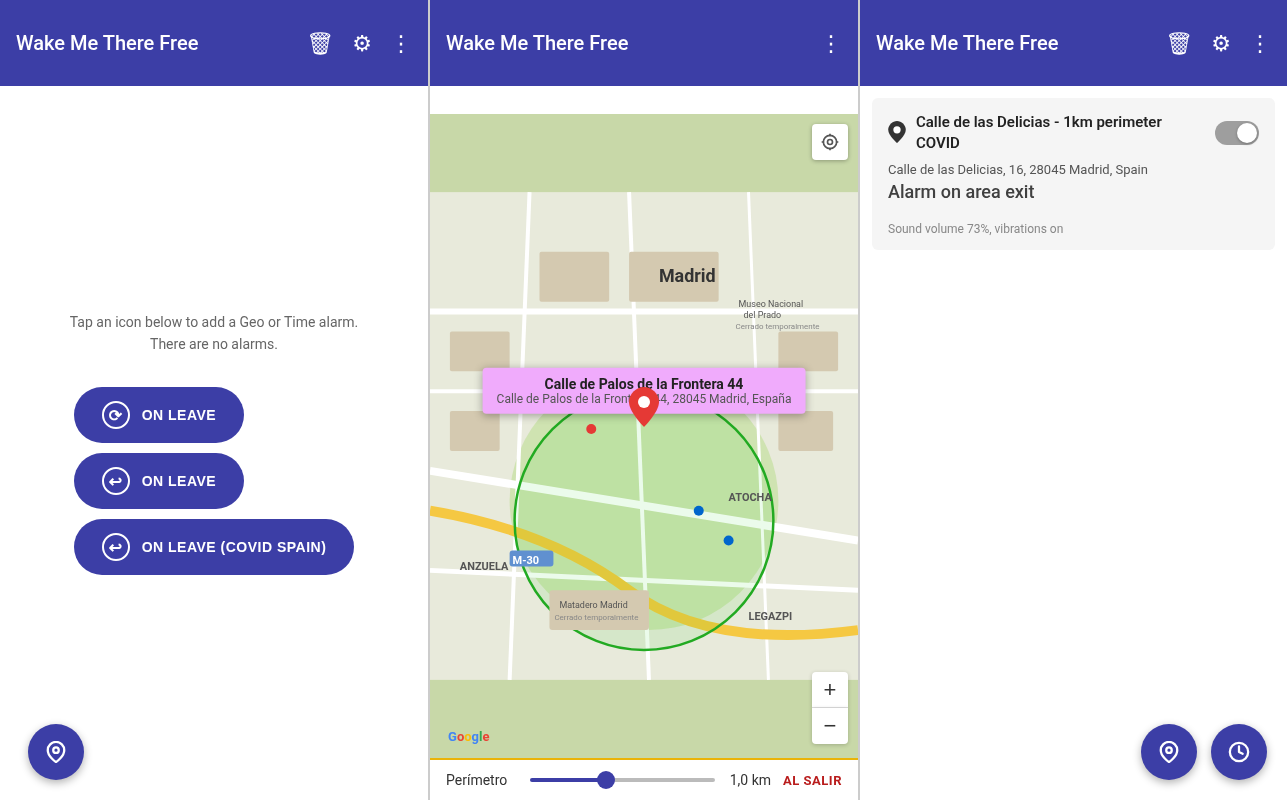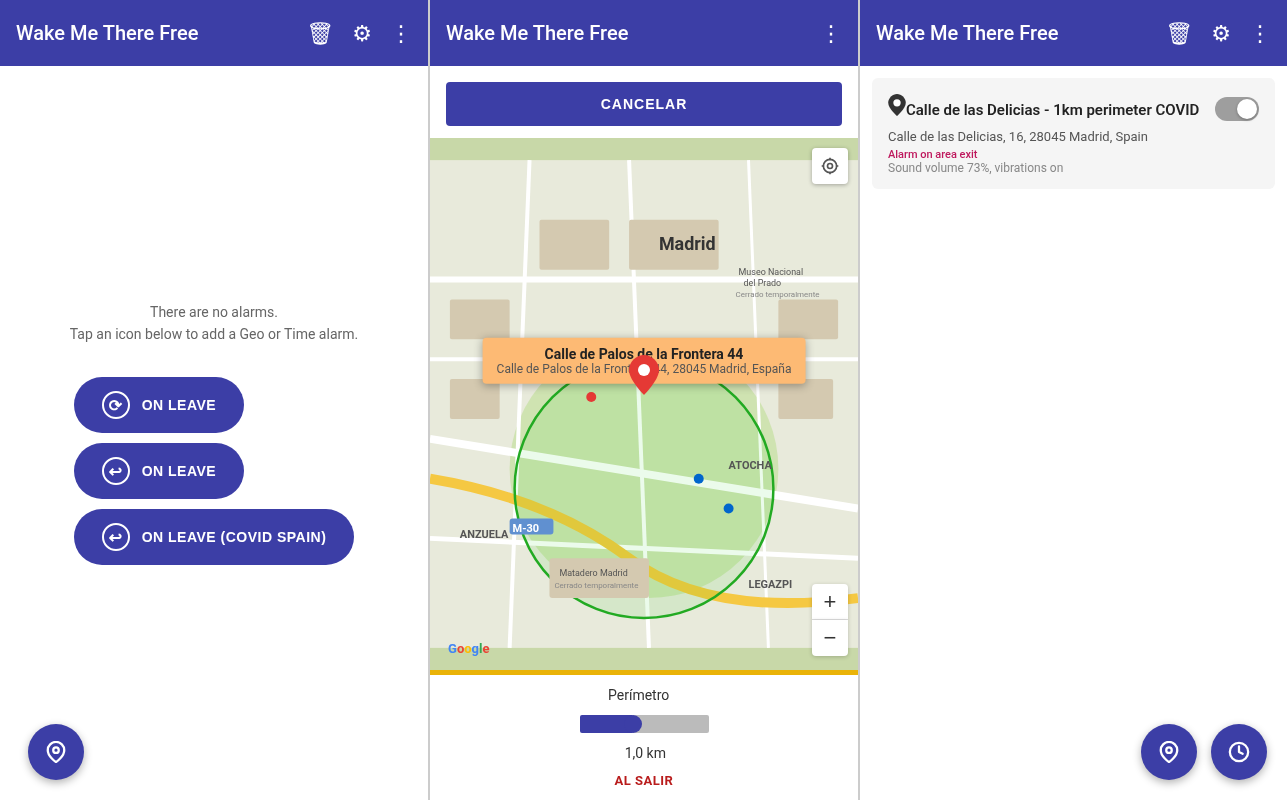--- a/index.html
+++ b/index.html
@@ -23,21 +23,21 @@
     .panel-left { width: 430px; border-right: 2px solid #ccc; }
     .panel-mid { width: 430px; border-right: 2px solid #ccc; }
     .panel-right { flex: 1; }
 
     
     .top-bar {
       background: #3c3ea6;
       display: flex;
       align-items: center;
       padding: 0 16px;
-      height: 66px;
+      height: 86px;
       flex-shrink: 0;
     }
     .top-bar-title {
       color: #fff;
       font-size: 20px;
       font-weight: 500;
       flex: 1;
     }
     .top-bar-icons {
       display: flex;
@@ -154,21 +154,21 @@
     
     .map-svg {
       width: 100%;
       height: 100%;
     }
     .map-tooltip {
       position: absolute;
       top: 48%;
       left: 50%;
       transform: translate(-50%, -120%);
-      background: #fdba74;
+      background: #f0abfc;
       border-radius: 4px;
       box-shadow: 0 2px 8px rgba(0,0,0,0.3);
       padding: 8px 14px;
       white-space: nowrap;
       text-align: center;
       z-index: 10;
     }
     .map-tooltip-title {
       font-weight: 700;
       font-size: 14px;
@@ -241,22 +241,21 @@
     .google-logo span:nth-child(3) { color: #FBBC05; }
     .google-logo span:nth-child(4) { color: #4285F4; }
     .google-logo span:nth-child(5) { color: #34A853; }
     .google-logo span:nth-child(6) { color: #EA4335; }
 
     .perimeter-bar {
       display: flex;
       align-items: center;
       padding: 12px 16px;
       gap: 12px;
-      border-top: 5px solid #eab308;
-      flex-direction: column;
+      border-top: 2px solid #eab308;
     }
     .perimeter-label {
       font-size: 14px;
       color: #333;
       width: 72px;
     }
     .perimeter-slider {
       flex: 1;
       -webkit-appearance: none;
       height: 4px;
@@ -288,21 +287,22 @@
     
     .alarm-card {
       margin: 12px;
       background: #f5f5f5;
       border-radius: 6px;
       padding: 14px 16px;
       position: relative;
     }
     .alarm-card-header {
       display: flex;
-      align-items: flex-end;
+      align-items: center;
+      gap: 10px;
       margin-bottom: 8px;
     }
     .alarm-card-pin {
       font-size: 20px;
       color: #333;
       margin-top: 2px;
     }
     .alarm-card-title {
       font-size: 15px;
       font-weight: 600;
@@ -331,24 +331,24 @@
       background: #fff;
       border-radius: 50%;
       box-shadow: 0 1px 3px rgba(0,0,0,0.3);
     }
     .alarm-card-addr {
       font-size: 13px;
       color: #555;
       margin-bottom: 4px;
     }
     .alarm-card-mode {
-      font-size: 11px;
-      color: #be185d;
+      font-size: 18px;
+      color: #404040;
       font-weight: 500;
-      margin-bottom: 0;
+      margin-bottom: 20px;
     }
     .alarm-card-vol {
       font-size: 12px;
       color: #888;
     }
 
     .fab-bottom-right {
       position: absolute;
       bottom: 20px;
       right: 20px;
@@ -364,22 +364,22 @@
     <span class="top-bar-title">Wake Me There Free</span>
     <div class="top-bar-icons">
       <span class="top-bar-icon">🗑</span>
       <span class="top-bar-icon">⚙</span>
       <span class="top-bar-icon">⋮</span>
     </div>
   </div>
 
   <div class="left-empty">
     <div class="empty-text">
+      <div>Tap an icon below to add a Geo or Time alarm.</div>
       <div>There are no alarms.</div>
-      <div>Tap an icon below to add a Geo or Time alarm.</div>
     </div>
     <div class="btn-group">
       <button class="alarm-btn">
         <span class="btn-icon">⟳</span>
         <span>ON LEAVE</span>
       </button>
       <button class="alarm-btn">
         <span class="btn-icon">↩</span>
         <span>ON LEAVE</span>
       </button>
@@ -402,21 +402,20 @@
 
 <div class="panel panel-mid">
   <div class="top-bar">
     <span class="top-bar-title">Wake Me There Free</span>
     <div class="top-bar-icons">
       <span class="top-bar-icon">⋮</span>
     </div>
   </div>
 
   <div class="mid-action-bar">
-    <button class="action-btn">CANCELAR</button>
   </div>
 
 
   <div class="map-container">
     
     <svg class="map-svg" viewBox="0 0 430 490" xmlns="http://www.w3.org/2000/svg">
 
       <rect width="430" height="490" fill="#e8eadb"></rect>
 
       <rect x="80" y="180" width="270" height="260" rx="130" fill="#c5e0a0" opacity="0.7"></rect>

